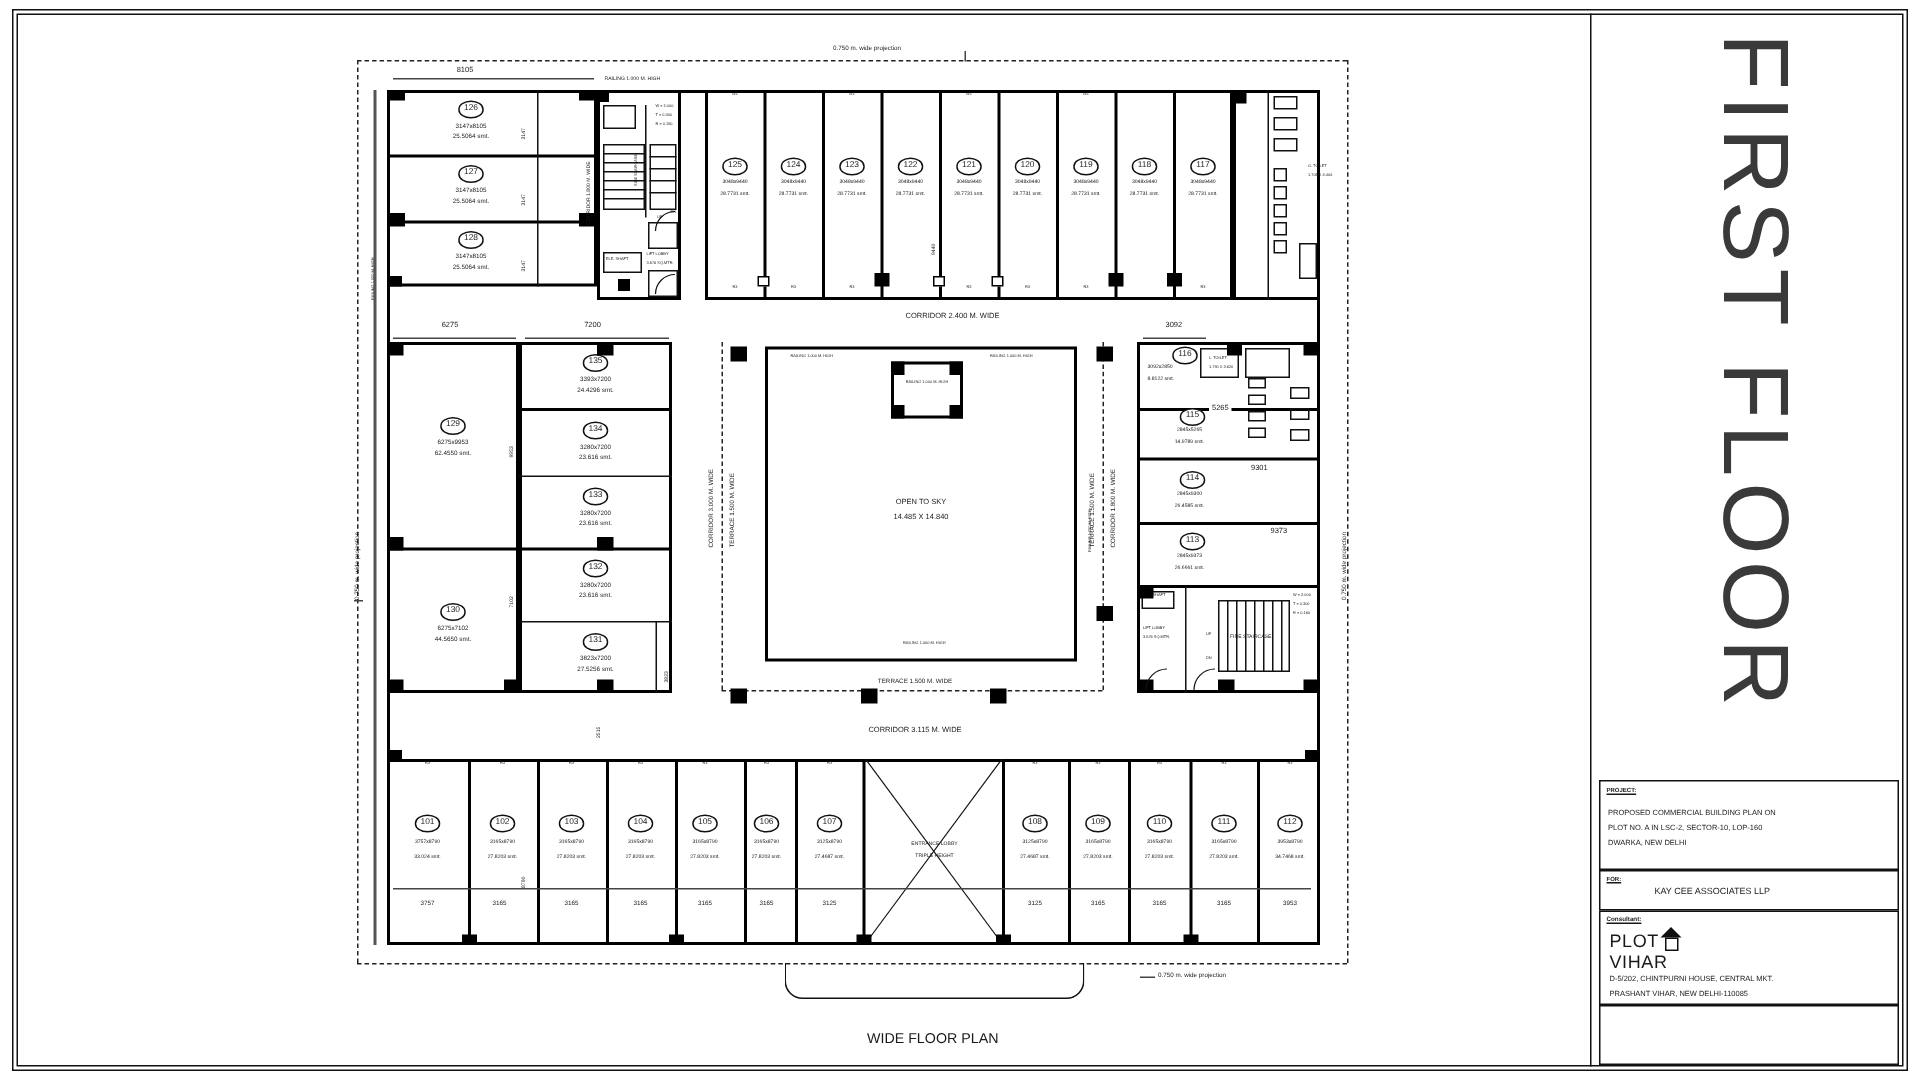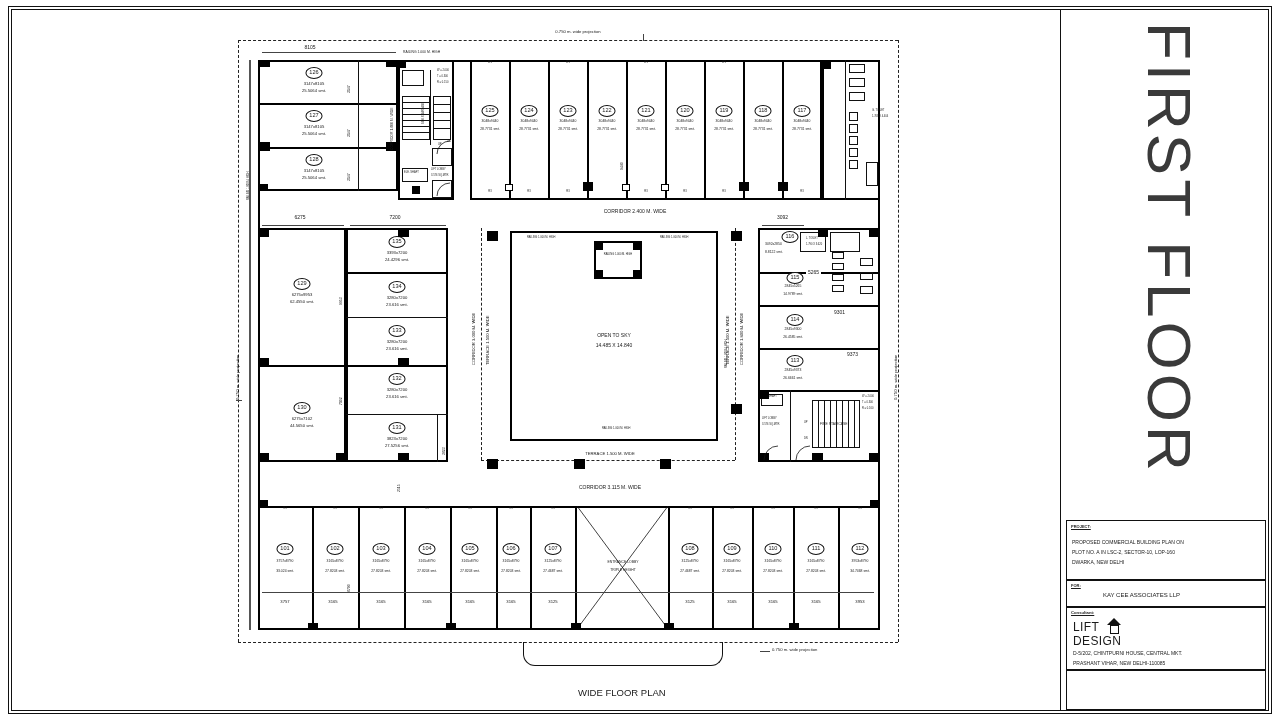--- a/index.html
+++ b/index.html
@@ -70,22 +70,22 @@
     <div class="t t5" style="left:5px;top:39px;">DWARKA, NEW DELHI</div>
   </div>
 
   <div class="tb" style="left:1066px;top:580px;width:200px;height:27px;">
     <div class="t tb-lbl" style="left:4px;top:3px;">FOR:</div>
     <div class="t t6" style="left:36px;top:11px;">KAY CEE ASSOCIATES LLP</div>
   </div>
 
   <div class="tb" style="left:1066px;top:607px;width:200px;height:63px;">
     <div class="t t4" style="left:4px;top:3px;text-decoration:underline;font-weight:bold;">Consultant:</div>
-    <div class="t t12" style="left:6px;top:13px;letter-spacing:0.4px;">LIFT</div>
-    <div class="t t12" style="left:6px;top:27px;letter-spacing:0.4px;">DESIGN</div>
+    <div class="t t12" style="left:6px;top:13px;letter-spacing:0.4px;">PLOT</div>
+    <div class="t t12" style="left:6px;top:27px;letter-spacing:0.4px;">VIHAR</div>
 
     <div class="acme-roof" style="left:40px;top:10px;"></div>
     <div class="box" style="left:43px;top:17px;width:9px;height:9px;"></div>
     <div class="t t5" style="left:6px;top:43px;">D-5/202, CHINTPURNI HOUSE, CENTRAL MKT.</div>
     <div class="t t5" style="left:6px;top:53px;">PRASHANT VIHAR, NEW DELHI-110085</div>
   </div>
   <div class="tb" style="left:1066px;top:670px;width:200px;height:40px;"></div>
 
   <div class="t t9" style="left:578px;top:688px;">WIDE FLOOR PLAN</div>
 

